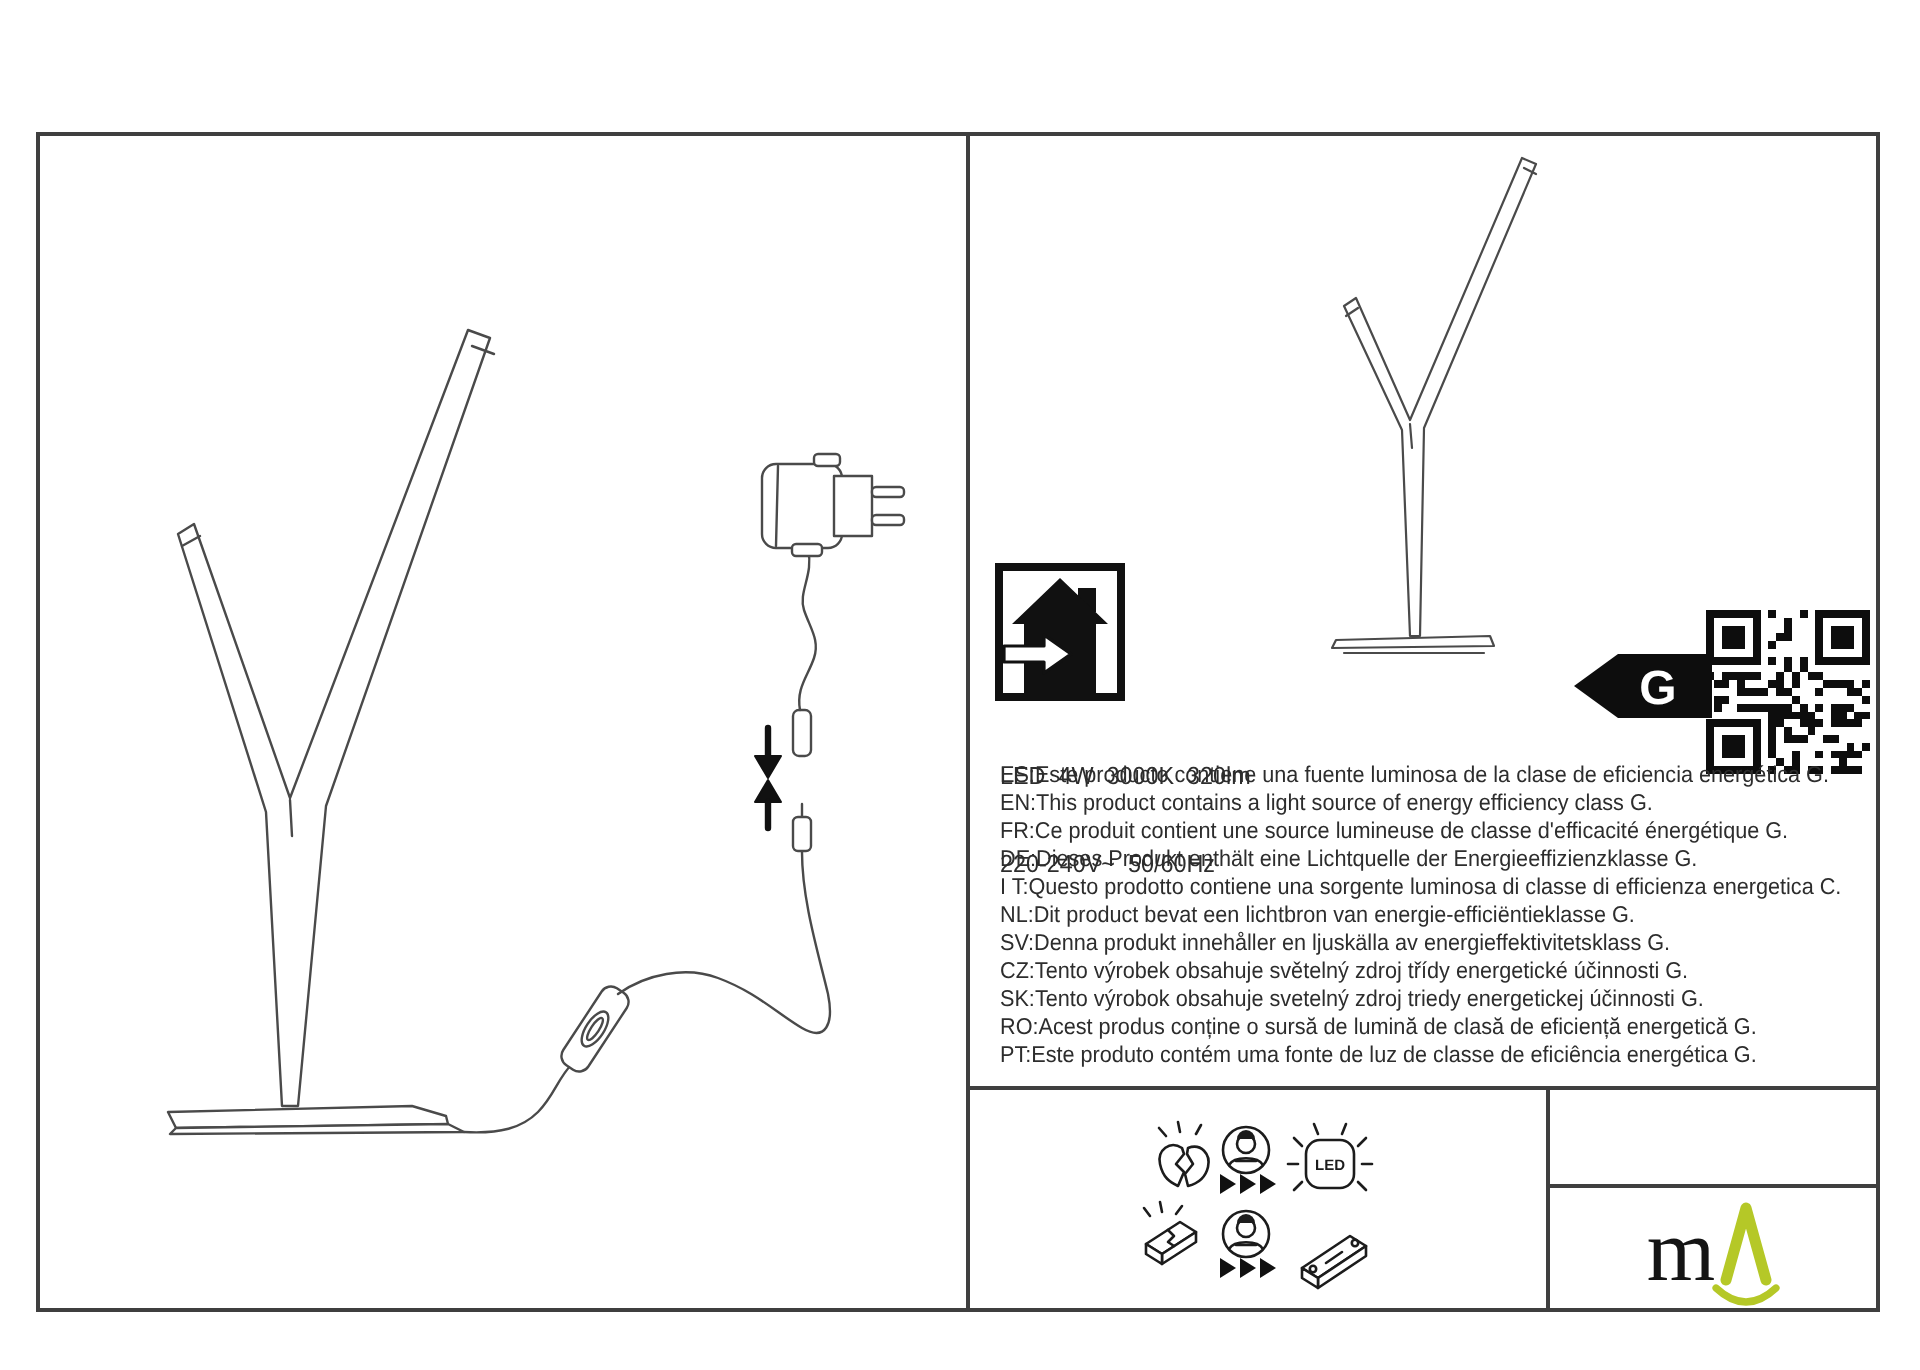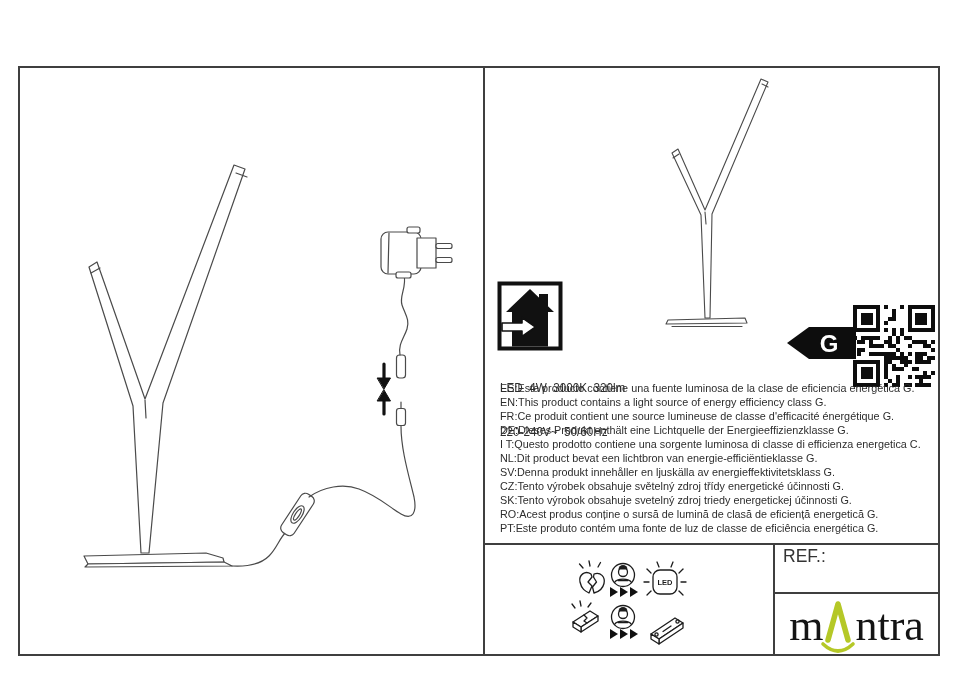--- a/index.html
+++ b/index.html
@@ -321,25 +321,23 @@
       <polygon points="88,82 112,66 120,71 96,87" fill="#fff"></polygon>
       <polygon points="96,87 120,71 120,76 96,92" fill="#fff"></polygon>
       <polygon points="88,82 96,87 96,92 88,87" fill="#fff"></polygon>
       <circle cx="93.5" cy="82.5" r="1.6"></circle>
       <circle cx="114.5" cy="69.5" r="1.6"></circle>
       <path d="M100,79.5 L108,74"></path>
     </g>
   </svg>
 
   <div class="ref-block">
-    <div>REF.:</div>
   </div>
 
   <div class="brand">
     <span>m</span>
     <svg width="32" height="61" viewBox="0 0 32 61">
       <path d="M6,45 L16,9 L26,45" stroke="var(--accent,#b5c827)" stroke-width="5.5" fill="none" stroke-linecap="round" stroke-linejoin="round"></path>
       <path d="M1,49 Q16,63 31,49" stroke="var(--accent,#b5c827)" stroke-width="3.6" fill="none" stroke-linecap="round"></path>
     </svg>
-    <span>ntra</span>
   </div>
 
 </div>
 
 </body></html>

